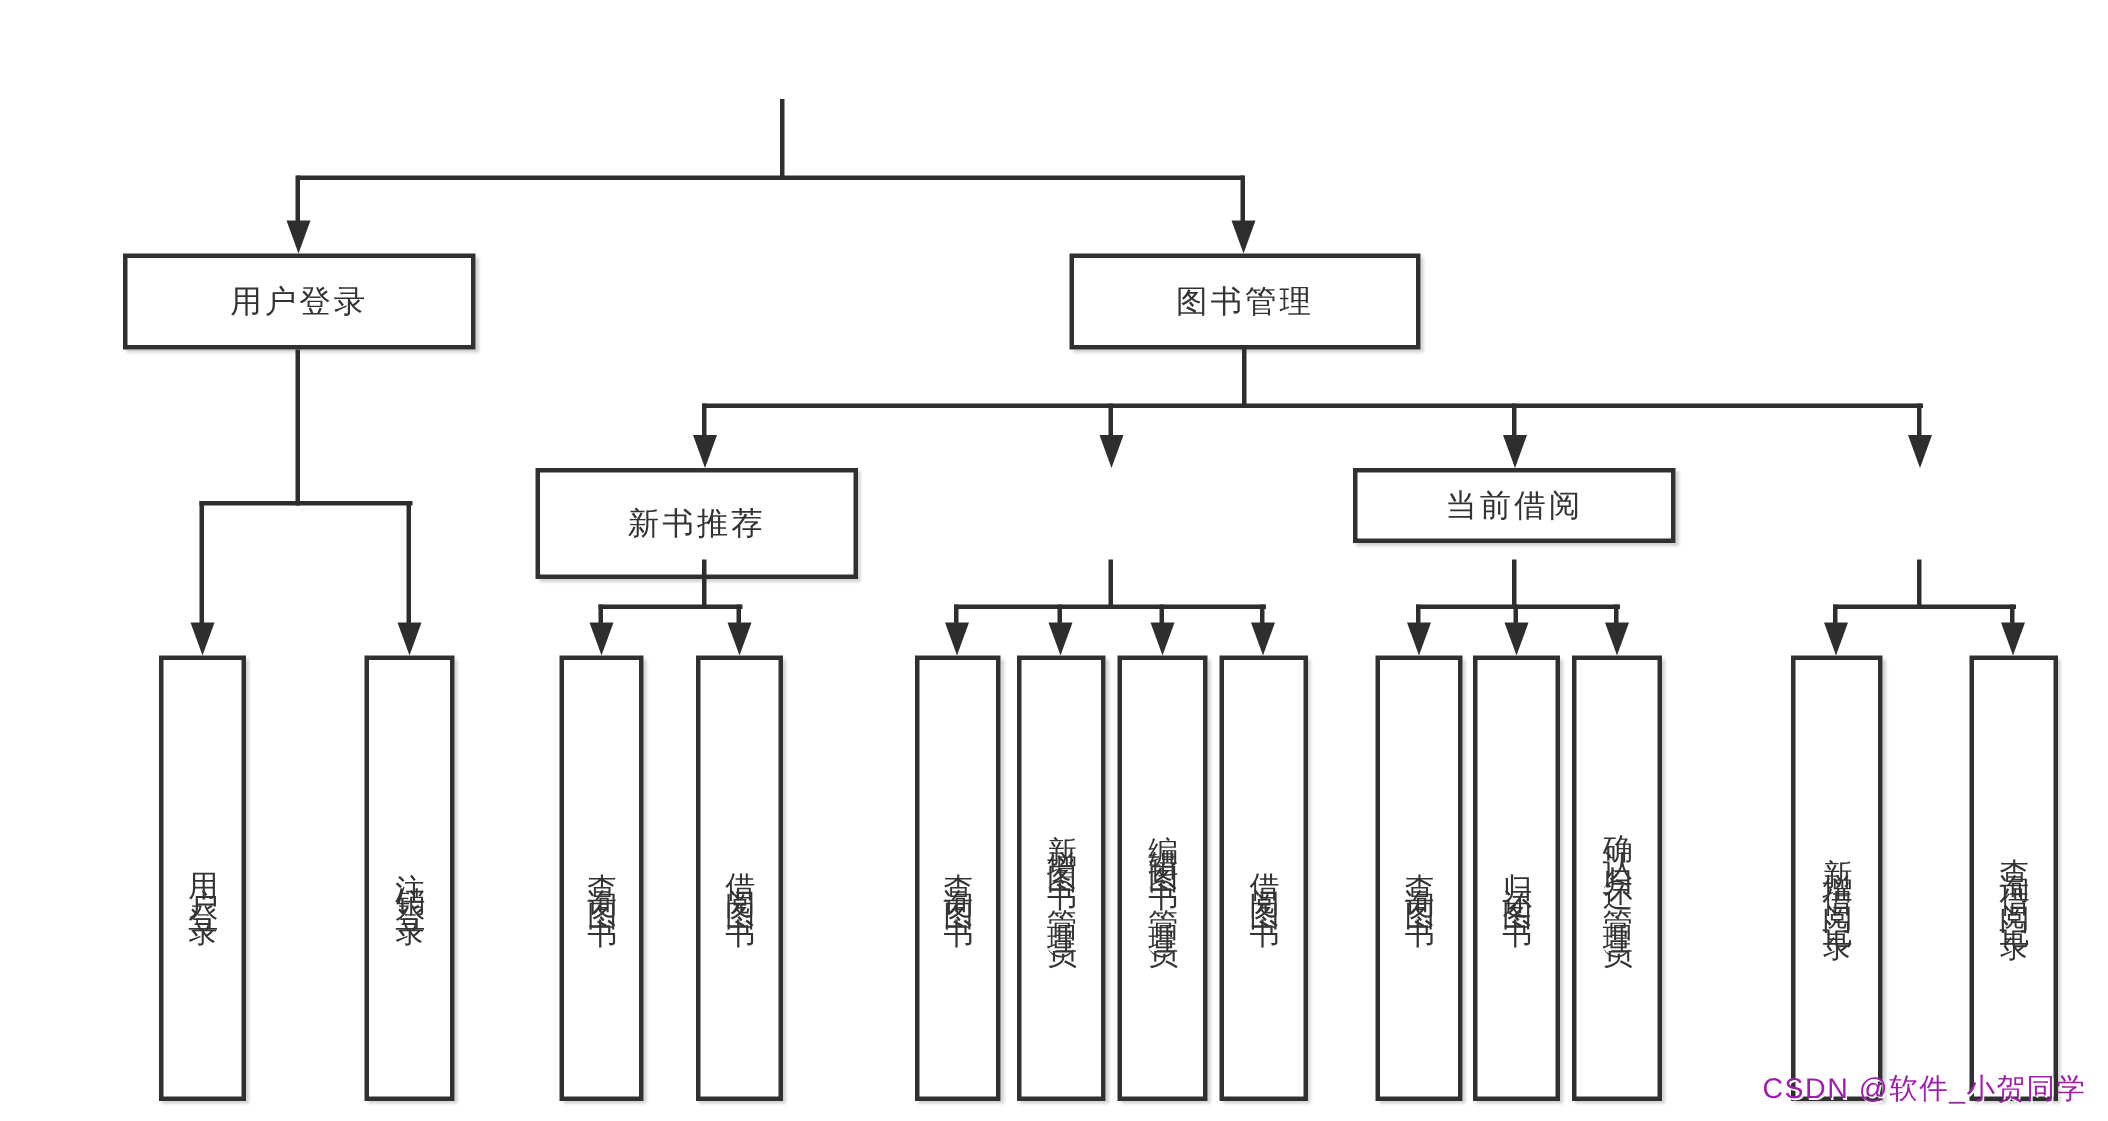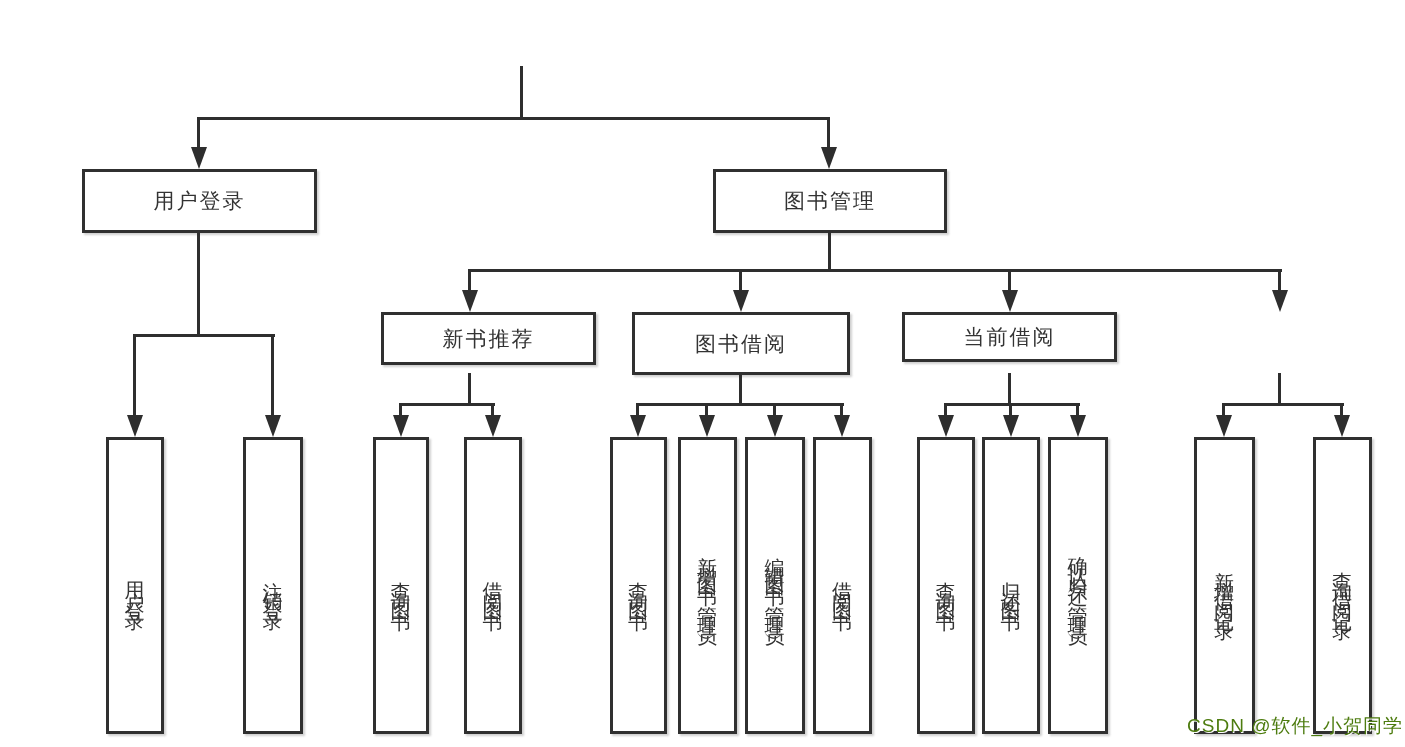--- a/index.html
+++ b/index.html
@@ -24,44 +24,41 @@
     writing-mode:vertical-rl;text-orientation:mixed;
     letter-spacing:10px;line-height:1;white-space:nowrap;
   }
   .ln{position:absolute;background:#2e2e2e;}
   .ah{
     position:absolute;width:0;height:0;border-style:solid;
     border-color:#2e2e2e transparent transparent transparent;
     border-width:22px 8px 0 8px;
   }
   .watermark{
-    position:absolute;right:2px;top:713px;z-index:5;
-    font-size:19px;color:#4d7c0f;letter-spacing:1px;
+    position:absolute;right:14px;top:713px;z-index:5;
+    font-size:19px;color:#a21caf;letter-spacing:1px;
     text-shadow:1px 1px 0 #ffffff;
     text-align:right;
   }
 </style>
 </head>
 <body>
 
 <div class="canvas">
 
 
   <div class="hbox" style="left:82px;top:169px;width:235px;height:64px">
     <span>用户登录</span>
   </div>
   <div class="hbox" style="left:713px;top:169px;width:234px;height:64px">
     <span>图书管理</span>
   </div>
 
-  <div class="hbox" style="left:381px;top:312px;width:215px;height:53px">
+  <div class="hbox" style="left:357px;top:312px;width:215px;height:74px">
     <span>新书推荐</span>
-  </div>
-  <div class="hbox" style="left:632px;top:312px;width:218px;height:63px">
-    <span>图书借阅</span>
   </div>
   <div class="hbox" style="left:902px;top:312px;width:215px;height:50px">
     <span>当前借阅</span>
   </div>
 
   <div class="vbox" style="left:106px;width:58px">
     <span>用户登录</span>
   </div>
   <div class="vbox" style="left:243px;width:60px">
     <span>注销登录</span>

